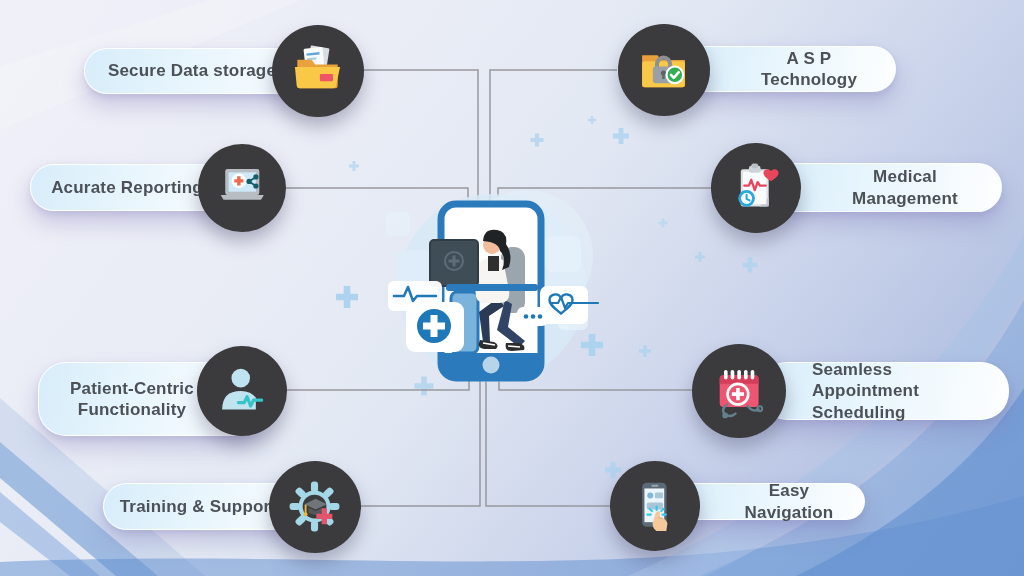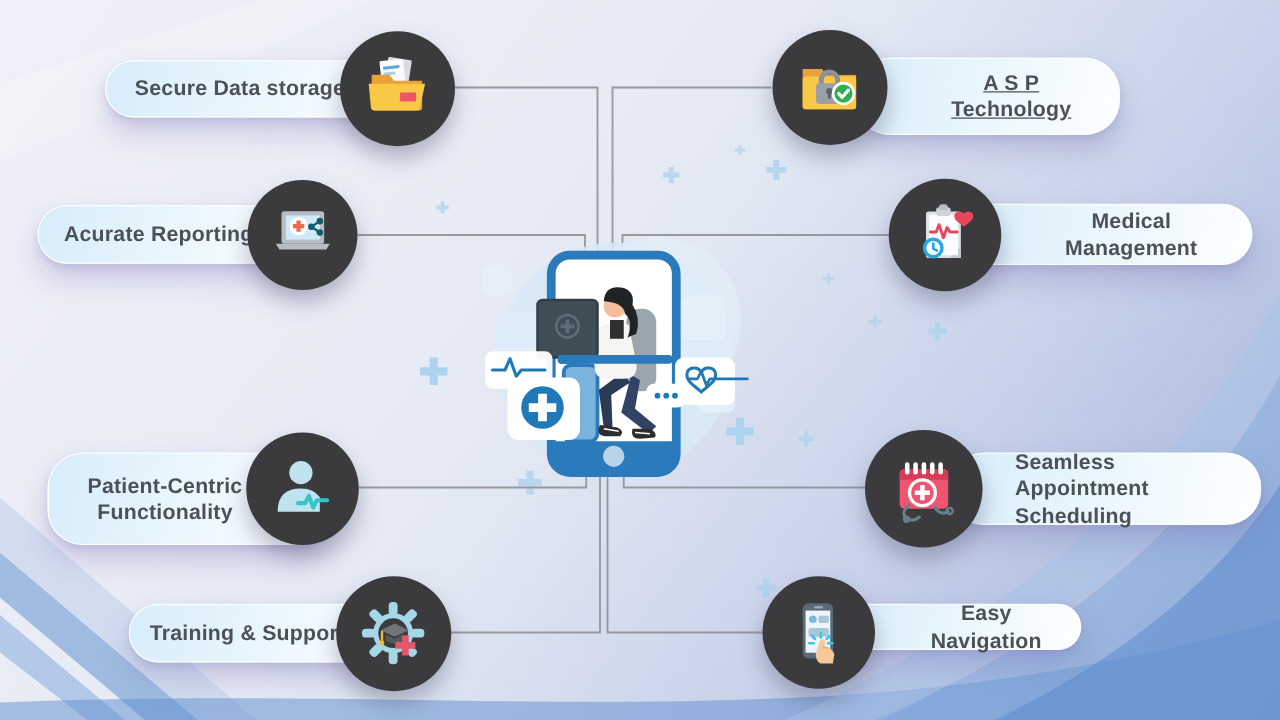--- a/index.html
+++ b/index.html
@@ -210,21 +210,21 @@
     </g>
     <circle cx="24" cy="24" r="10" fill="#3b3a3c"></circle>
     <path d="M15.5 22 l9.5 -4.5 l9.5 4.5 l-9.5 4.5 z" fill="#70757a"></path>
     <path d="M19 25 v4.5 q6 3 11.5 0 v-4.5 l-5.5 2.7 z" fill="#54585d"></path>
     <path d="M16.5 22.5 v7" stroke="#f2b632" stroke-width="1.6"></path>
     <circle cx="16.5" cy="30.5" r="1.6" fill="#f2b632"></circle>
     <path d="M30 25.5 h4.5 v4.5 h4.5 v4.5 h-4.5 v4.5 h-4.5 v-4.5 h-4.5 v-4.5 h4.5 z" fill="#e2556a"></path>
   </svg>
 </div>
 
-<div class="pill right" style="left:684px; top:46px; width:212px; height:62px;text-decoration:underline;">
+<div class="pill right" style="left:684px; top:46px; width:212px; height:46px;">
   <span>A S P Technology</span>
 </div>
 <div class="icon-circle" style="left:618px; top:24px; width:92px; height:92px;">
   <svg viewBox="0 0 48 48">
     <path d="M6 12 h13 l3 4 h20 v21 a2 2 0 0 1 -2 2 h-32 a2 2 0 0 1 -2 -2 z" fill="#e9a13b"></path>
     <rect x="6" y="17" width="36" height="22" rx="2" fill="#f9c846"></rect>
     <path d="M18.5 23 v-3.5 a5.5 5.5 0 0 1 11 0 v3.5" stroke="#8d9195" stroke-width="3.4" fill="none"></path>
     <rect x="15" y="21.5" width="18" height="14" rx="2.5" fill="#9aa0a6"></rect>
     <circle cx="24" cy="27" r="2.2" fill="#5f6368"></circle>
       <rect x="23" y="27.5" width="2" height="4.5" fill="#5f6368"></rect>

